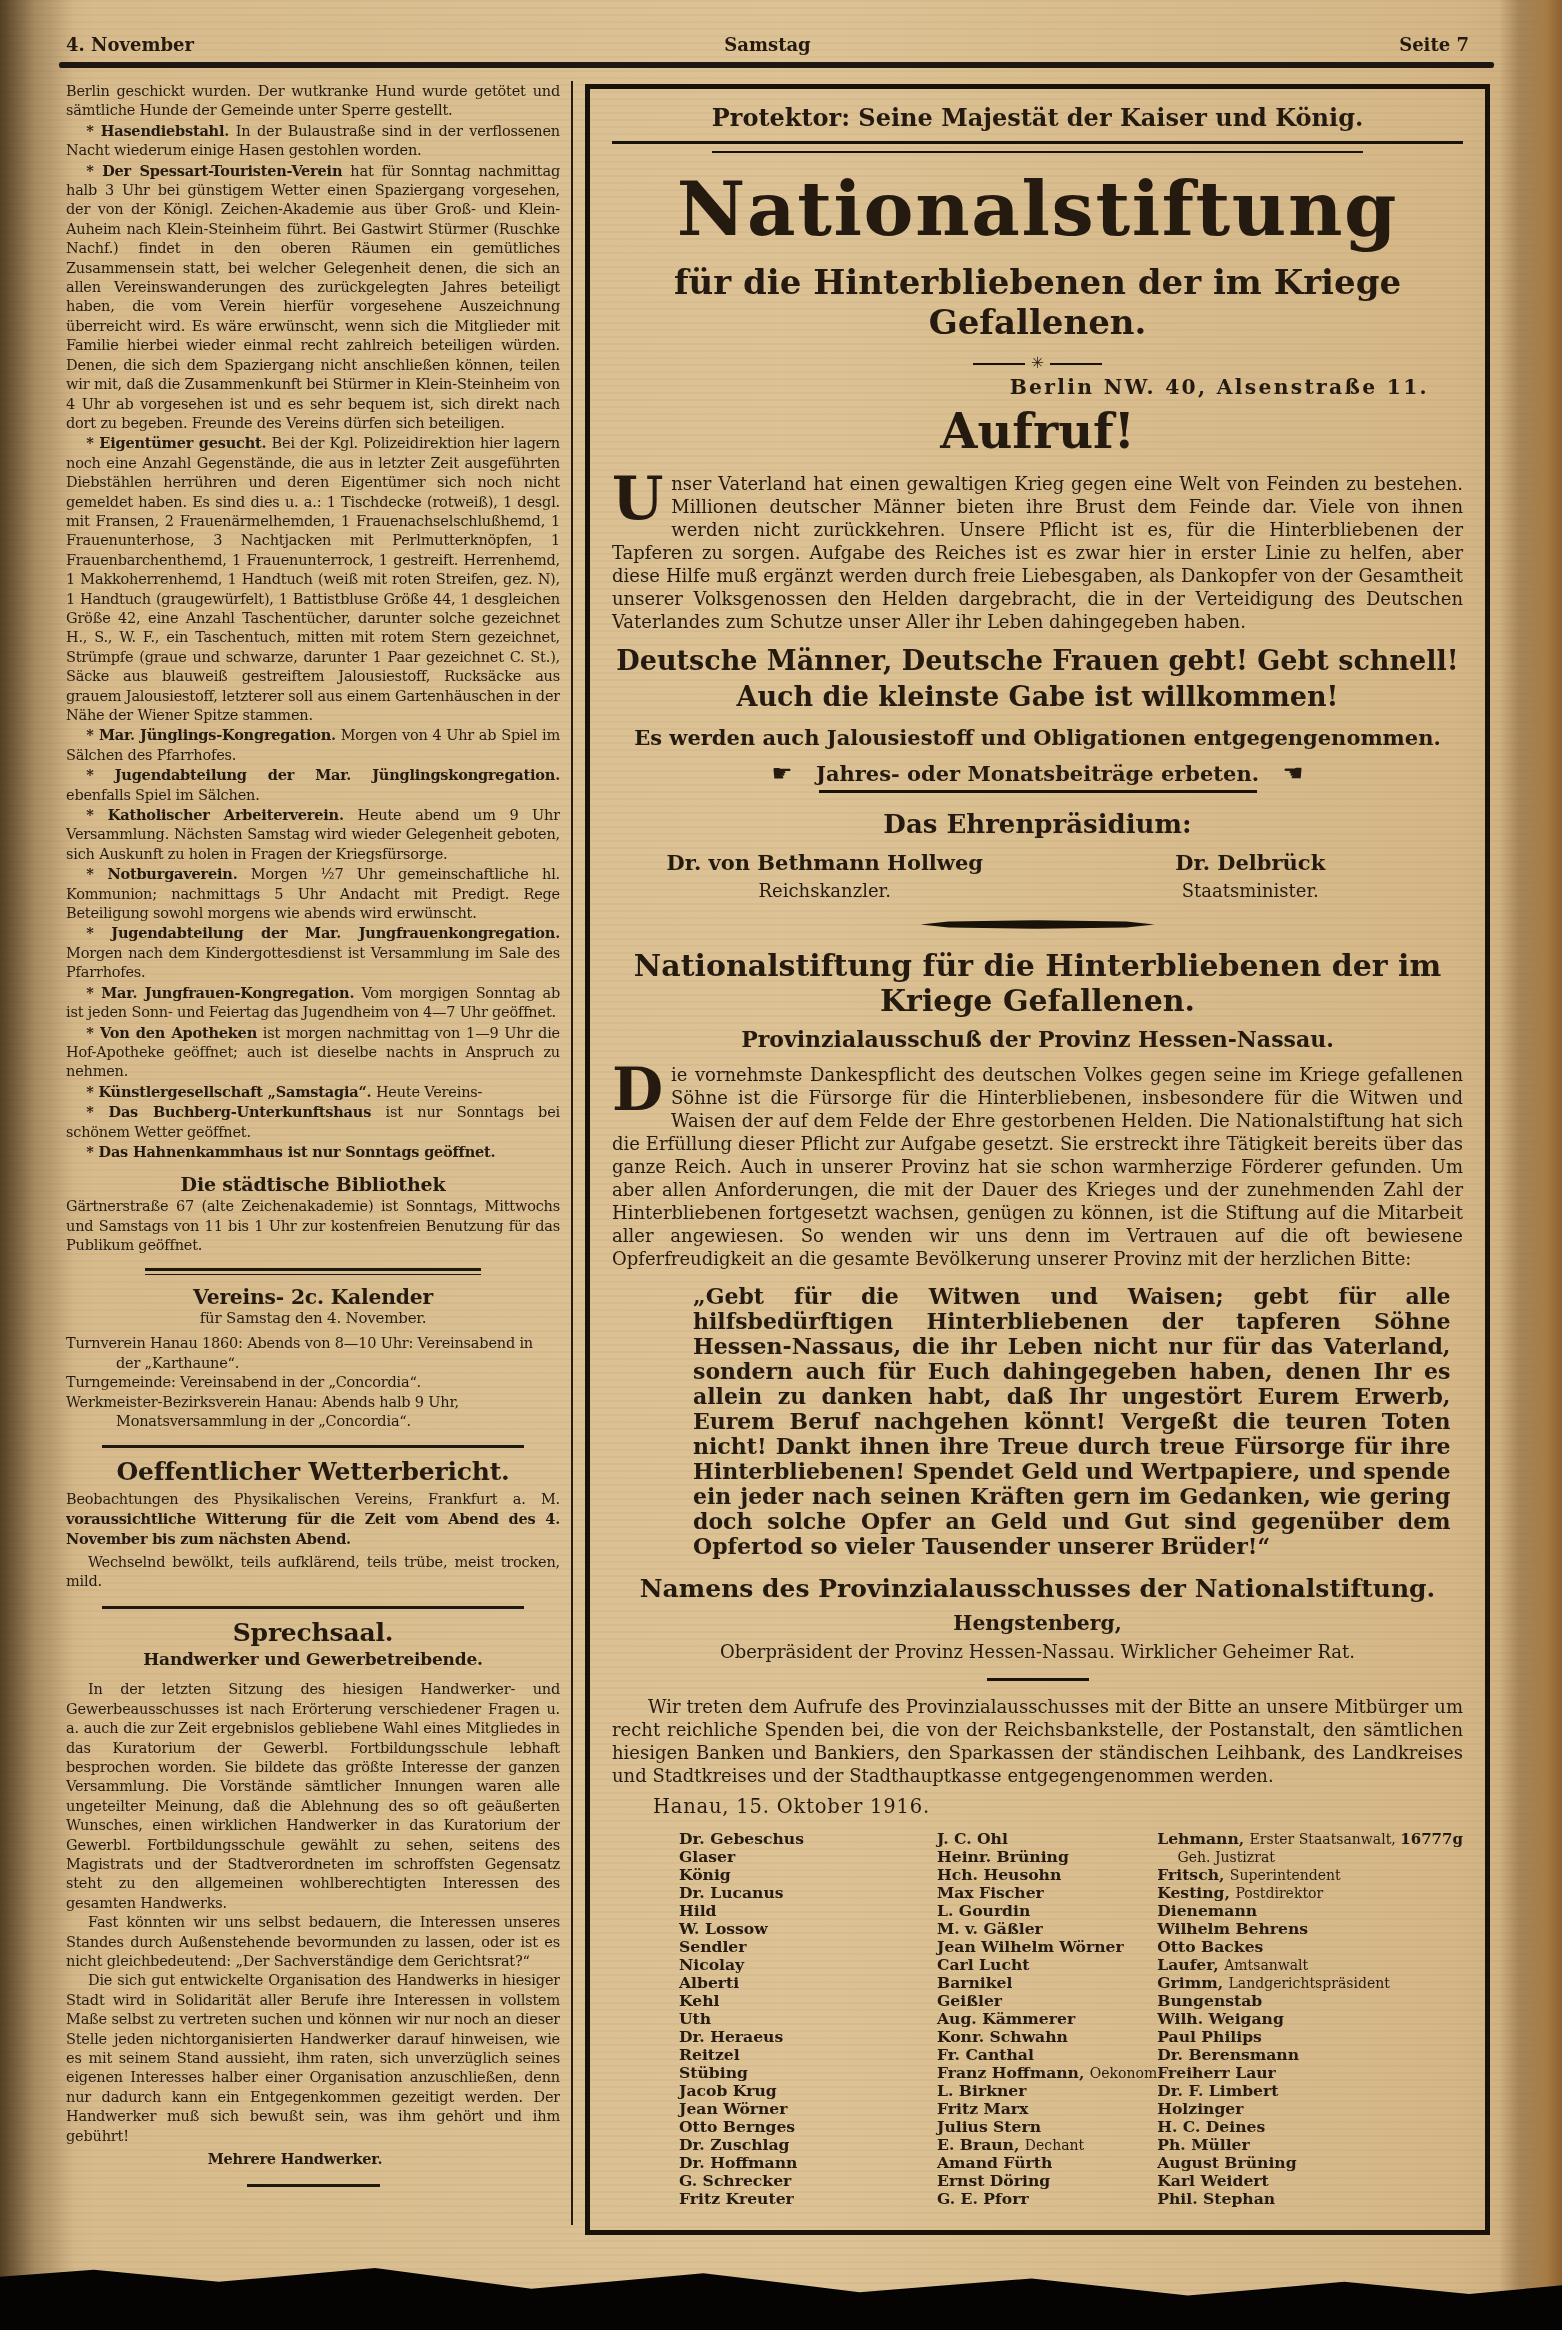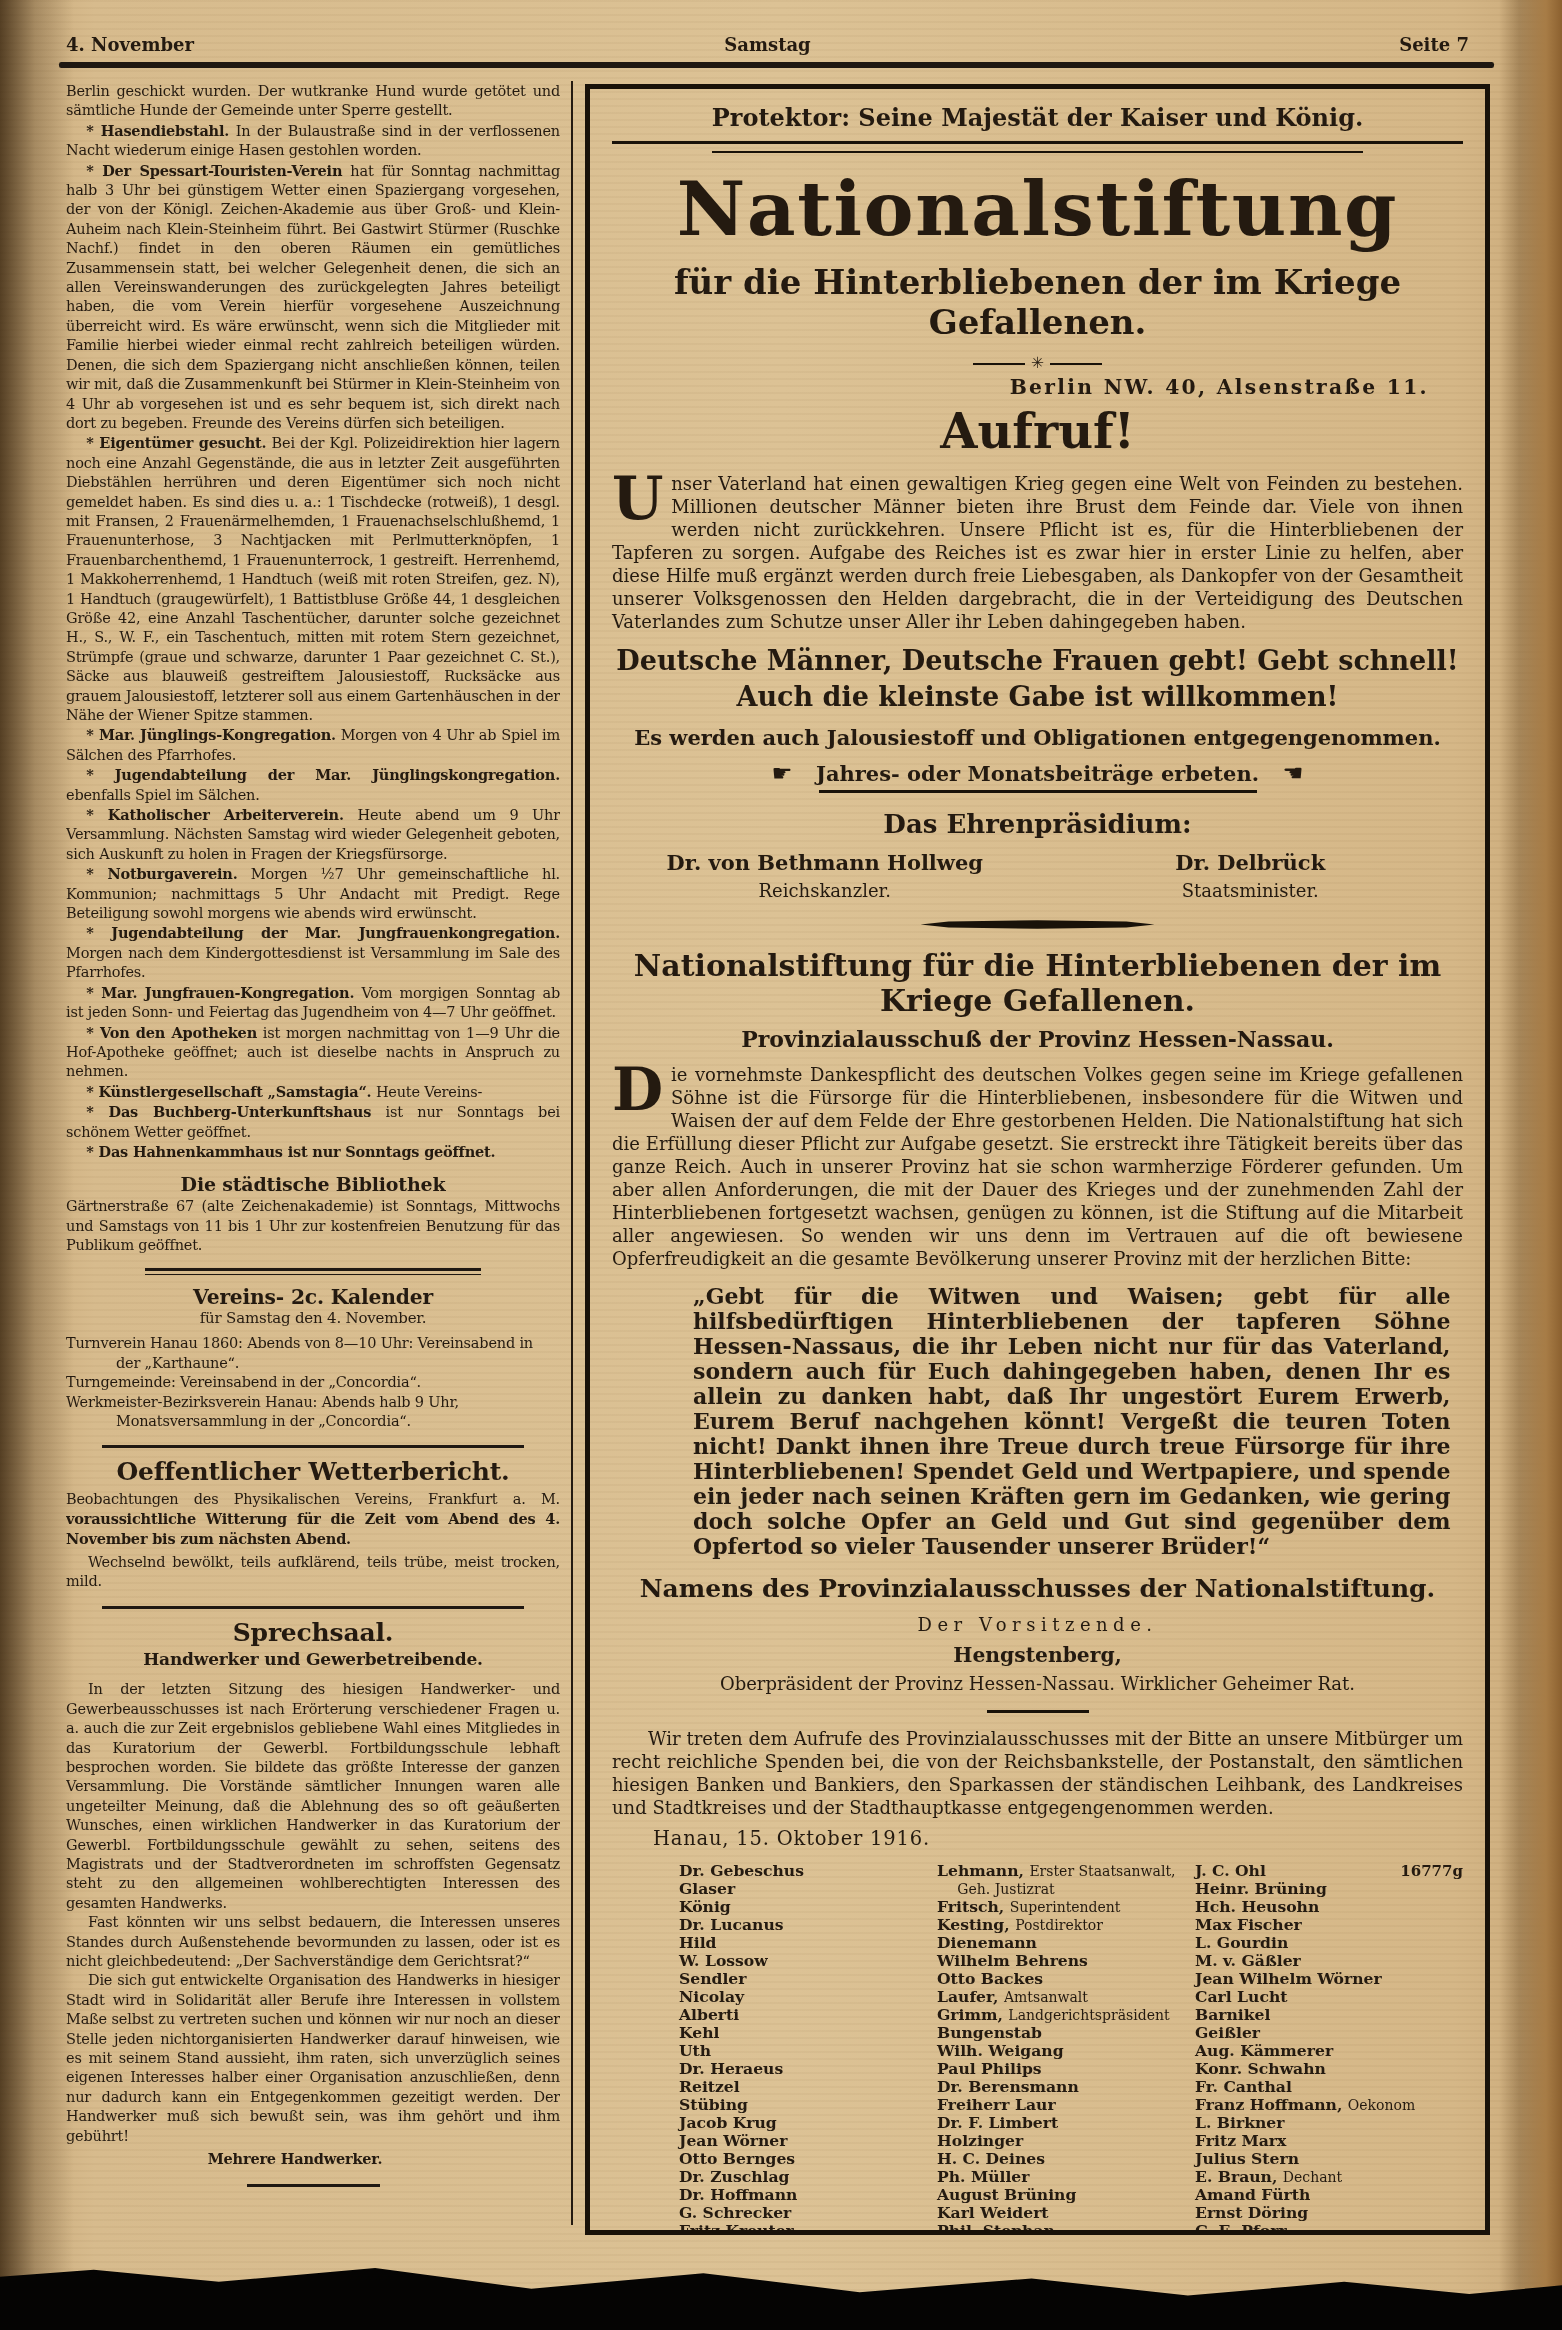--- a/index.html
+++ b/index.html
@@ -216,21 +216,20 @@
     <div class="diamond"></div>
 
     <h2 class="head2">Nationalstiftung für die Hinterbliebenen der im Kriege Gefallenen.</h2>
     <h3 class="subhead2">Provinzialausschuß der Provinz Hessen-Nassau.</h3>
 
     <p class="body-para para-mt"><span class="dropcap">D</span><span>ie vornehmste Dankespflicht des deutschen Volkes gegen seine im Kriege gefallenen Söhne ist die Fürsorge für die Hinterbliebenen, insbesondere für die Witwen und Waisen der auf dem Felde der Ehre gestorbenen Helden. Die Nationalstiftung hat sich die Erfüllung dieser Pflicht zur Aufgabe gesetzt. Sie erstreckt ihre Tätigkeit bereits über das ganze Reich. Auch in unserer Provinz hat sie schon warmherzige Förderer gefunden. Um aber allen Anforderungen, die mit der Dauer des Krieges und der zunehmenden Zahl der Hinterbliebenen fortgesetzt wachsen, genügen zu können, ist die Stiftung auf die Mitarbeit aller angewiesen. So wenden wir uns denn im Vertrauen auf die oft bewiesene Opferfreudigkeit an die gesamte Bevölkerung unserer Provinz mit der herzlichen Bitte:</span></p>
 
     <p class="quote">„Gebt für die Witwen und Waisen; gebt für alle hilfsbedürftigen Hinterbliebenen der tapferen Söhne Hessen-Nassaus, die ihr Leben nicht nur für das Vaterland, sondern auch für Euch dahingegeben haben, denen Ihr es allein zu danken habt, daß Ihr ungestört Eurem Erwerb, Eurem Beruf nachgehen könnt! Vergeßt die teuren Toten nicht! Dankt ihnen ihre Treue durch treue Fürsorge für ihre Hinterbliebenen! Spendet Geld und Wertpapiere, und spende ein jeder nach seinen Kräften gern im Gedanken, wie gering doch solche Opfer an Geld und Gut sind gegenüber dem Opfertod so vieler Tausender unserer Brüder!“</p>
 
     <h3 class="namens">Namens des Provinzialausschusses der Nationalstiftung.</h3>
-    <p class="vorsitz">Der Vorsitzende.</p>
     <p class="chairman">Hengstenberg,</p>
     <p class="chairman-role">Oberpräsident der Provinz Hessen-Nassau.   Wirklicher Geheimer Rat.</p>
 
     <div class="rule-mid"></div>
 
     <p class="body-para indent mt18">Wir treten dem Aufrufe des Provinzialausschusses mit der Bitte an unsere Mitbürger um recht reichliche Spenden bei, die von der Reichsbankstelle, der Postanstalt, den sämtlichen hiesigen Banken und Bankiers, den Sparkassen der ständischen Leihbank, des Landkreises und Stadtkreises und der Stadthauptkasse entgegengenommen werden.</p>
     <p class="dateline">Hanau, 15. Oktober 1916.</p>
 
     <div class="signers">
       <span class="ref">16777g</span>
@@ -272,20 +271,65 @@
 
           <p class="signer"><span class="signer-name">Dr. Zuschlag</span> <span class="signer-role"></span></p>
 
           <p class="signer"><span class="signer-name">Dr. Hoffmann</span> <span class="signer-role"></span></p>
 
           <p class="signer"><span class="signer-name">G. Schrecker</span> <span class="signer-role"></span></p>
 
           <p class="signer"><span class="signer-name">Fritz Kreuter</span> <span class="signer-role"></span></p>
 
         </div>
+      <div class="signer-col c3">
+
+          <p class="signer"><span class="signer-name">J. C. Ohl</span> <span class="signer-role"></span></p>
+
+          <p class="signer"><span class="signer-name">Heinr. Brüning</span> <span class="signer-role"></span></p>
+
+          <p class="signer"><span class="signer-name">Hch. Heusohn</span> <span class="signer-role"></span></p>
+
+          <p class="signer"><span class="signer-name">Max Fischer</span> <span class="signer-role"></span></p>
+
+          <p class="signer"><span class="signer-name">L. Gourdin</span> <span class="signer-role"></span></p>
+
+          <p class="signer"><span class="signer-name">M. v. Gäßler</span> <span class="signer-role"></span></p>
+
+          <p class="signer"><span class="signer-name">Jean Wilhelm Wörner</span> <span class="signer-role"></span></p>
+
+          <p class="signer"><span class="signer-name">Carl Lucht</span> <span class="signer-role"></span></p>
+
+          <p class="signer"><span class="signer-name">Barnikel</span> <span class="signer-role"></span></p>
+
+          <p class="signer"><span class="signer-name">Geißler</span> <span class="signer-role"></span></p>
+
+          <p class="signer"><span class="signer-name">Aug. Kämmerer</span> <span class="signer-role"></span></p>
+
+          <p class="signer"><span class="signer-name">Konr. Schwahn</span> <span class="signer-role"></span></p>
+
+          <p class="signer"><span class="signer-name">Fr. Canthal</span> <span class="signer-role"></span></p>
+
+          <p class="signer"><span class="signer-name">Franz Hoffmann,</span> <span class="signer-role">Oekonom</span></p>
+
+          <p class="signer"><span class="signer-name">L. Birkner</span> <span class="signer-role"></span></p>
+
+          <p class="signer"><span class="signer-name">Fritz Marx</span> <span class="signer-role"></span></p>
+
+          <p class="signer"><span class="signer-name">Julius Stern</span> <span class="signer-role"></span></p>
+
+          <p class="signer"><span class="signer-name">E. Braun,</span> <span class="signer-role">Dechant</span></p>
+
+          <p class="signer"><span class="signer-name">Amand Fürth</span> <span class="signer-role"></span></p>
+
+          <p class="signer"><span class="signer-name">Ernst Döring</span> <span class="signer-role"></span></p>
+
+          <p class="signer"><span class="signer-name">G. E. Pforr</span> <span class="signer-role"></span></p>
+
+        </div>
       <div class="signer-col">
 
           <p class="signer"><span class="signer-name">Lehmann,</span> <span class="signer-role">Erster Staatsanwalt, Geh. Justizrat</span></p>
 
           <p class="signer"><span class="signer-name">Fritsch,</span> <span class="signer-role">Superintendent</span></p>
 
           <p class="signer"><span class="signer-name">Kesting,</span> <span class="signer-role">Postdirektor</span></p>
 
           <p class="signer"><span class="signer-name">Dienemann</span> <span class="signer-role"></span></p>
 
@@ -313,65 +357,20 @@
 
           <p class="signer"><span class="signer-name">H. C. Deines</span> <span class="signer-role"></span></p>
 
           <p class="signer"><span class="signer-name">Ph. Müller</span> <span class="signer-role"></span></p>
 
           <p class="signer"><span class="signer-name">August Brüning</span> <span class="signer-role"></span></p>
 
           <p class="signer"><span class="signer-name">Karl Weidert</span> <span class="signer-role"></span></p>
 
           <p class="signer"><span class="signer-name">Phil. Stephan</span> <span class="signer-role"></span></p>
-
-        </div>
-      <div class="signer-col c3">
-
-          <p class="signer"><span class="signer-name">J. C. Ohl</span> <span class="signer-role"></span></p>
-
-          <p class="signer"><span class="signer-name">Heinr. Brüning</span> <span class="signer-role"></span></p>
-
-          <p class="signer"><span class="signer-name">Hch. Heusohn</span> <span class="signer-role"></span></p>
-
-          <p class="signer"><span class="signer-name">Max Fischer</span> <span class="signer-role"></span></p>
-
-          <p class="signer"><span class="signer-name">L. Gourdin</span> <span class="signer-role"></span></p>
-
-          <p class="signer"><span class="signer-name">M. v. Gäßler</span> <span class="signer-role"></span></p>
-
-          <p class="signer"><span class="signer-name">Jean Wilhelm Wörner</span> <span class="signer-role"></span></p>
-
-          <p class="signer"><span class="signer-name">Carl Lucht</span> <span class="signer-role"></span></p>
-
-          <p class="signer"><span class="signer-name">Barnikel</span> <span class="signer-role"></span></p>
-
-          <p class="signer"><span class="signer-name">Geißler</span> <span class="signer-role"></span></p>
-
-          <p class="signer"><span class="signer-name">Aug. Kämmerer</span> <span class="signer-role"></span></p>
-
-          <p class="signer"><span class="signer-name">Konr. Schwahn</span> <span class="signer-role"></span></p>
-
-          <p class="signer"><span class="signer-name">Fr. Canthal</span> <span class="signer-role"></span></p>
-
-          <p class="signer"><span class="signer-name">Franz Hoffmann,</span> <span class="signer-role">Oekonom</span></p>
-
-          <p class="signer"><span class="signer-name">L. Birkner</span> <span class="signer-role"></span></p>
-
-          <p class="signer"><span class="signer-name">Fritz Marx</span> <span class="signer-role"></span></p>
-
-          <p class="signer"><span class="signer-name">Julius Stern</span> <span class="signer-role"></span></p>
-
-          <p class="signer"><span class="signer-name">E. Braun,</span> <span class="signer-role">Dechant</span></p>
-
-          <p class="signer"><span class="signer-name">Amand Fürth</span> <span class="signer-role"></span></p>
-
-          <p class="signer"><span class="signer-name">Ernst Döring</span> <span class="signer-role"></span></p>
-
-          <p class="signer"><span class="signer-name">G. E. Pforr</span> <span class="signer-role"></span></p>
 
         </div>
     </div>
 
   </section>
 
   <div class="tear"></div>
 </div>
 
 

